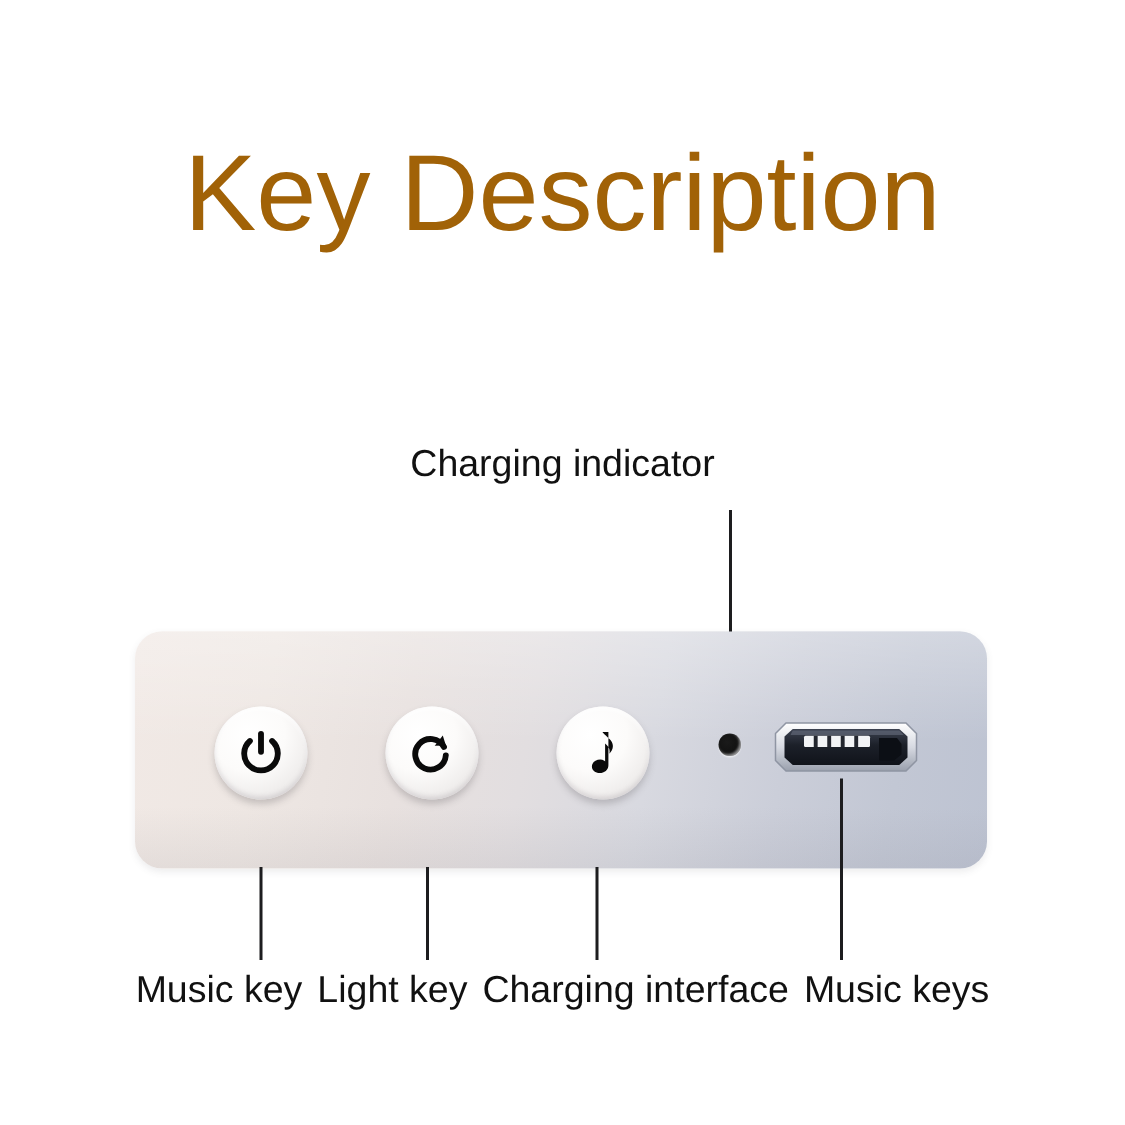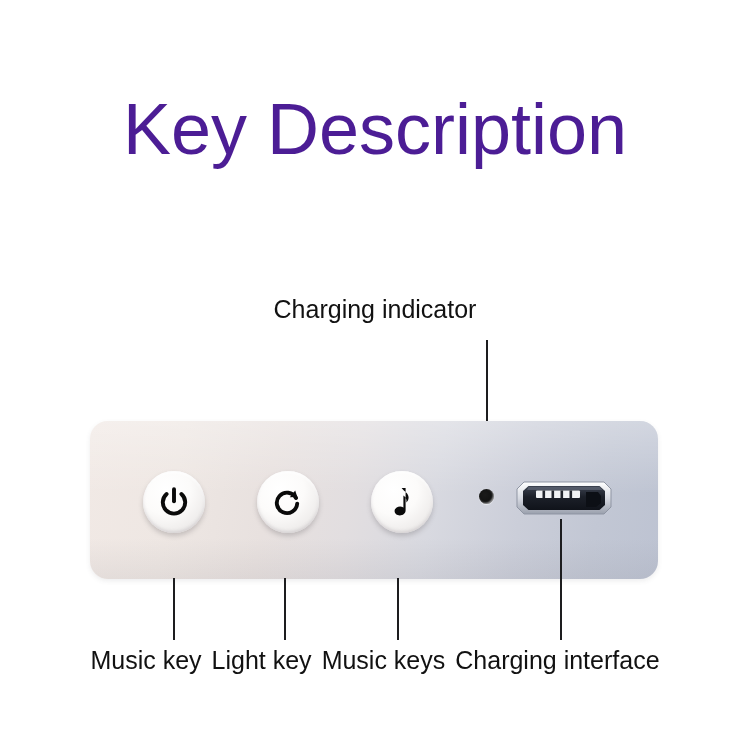--- a/index.html
+++ b/index.html
@@ -13,21 +13,21 @@
   #stage{position:absolute;left:0;top:0;width:750px;height:750px;}
 
   
   .title{
     position:absolute;
     left:0;top:86px;width:750px;
     text-align:center;
     font-size:72px;
     line-height:86px;
     font-weight:400;
-    color:#4c1d95;
+    color:#a16207;
     letter-spacing:0px;
     white-space:nowrap;
   }
 
   
   .callout-top{
     position:absolute;
     left:375px;top:294px;
     transform:translateX(-50%);
     font-size:25px;
@@ -199,17 +199,17 @@
   </div>
 
   <div class="leader" style="left:173px;top:578px;height:62px;"></div>
   <div class="leader" style="left:284px;top:578px;height:62px;"></div>
   <div class="leader" style="left:397px;top:578px;height:62px;"></div>
   <div class="leader" style="left:560px;top:519px;height:121px;"></div>
 
   <div class="bottom-labels">
     <span>Music key</span>
     <span>Light key</span>
+    <span>Charging interface</span>
     <span>Music keys</span>
-    <span>Charging interface</span>
   </div>
 
 </div>
 
 </body></html>

